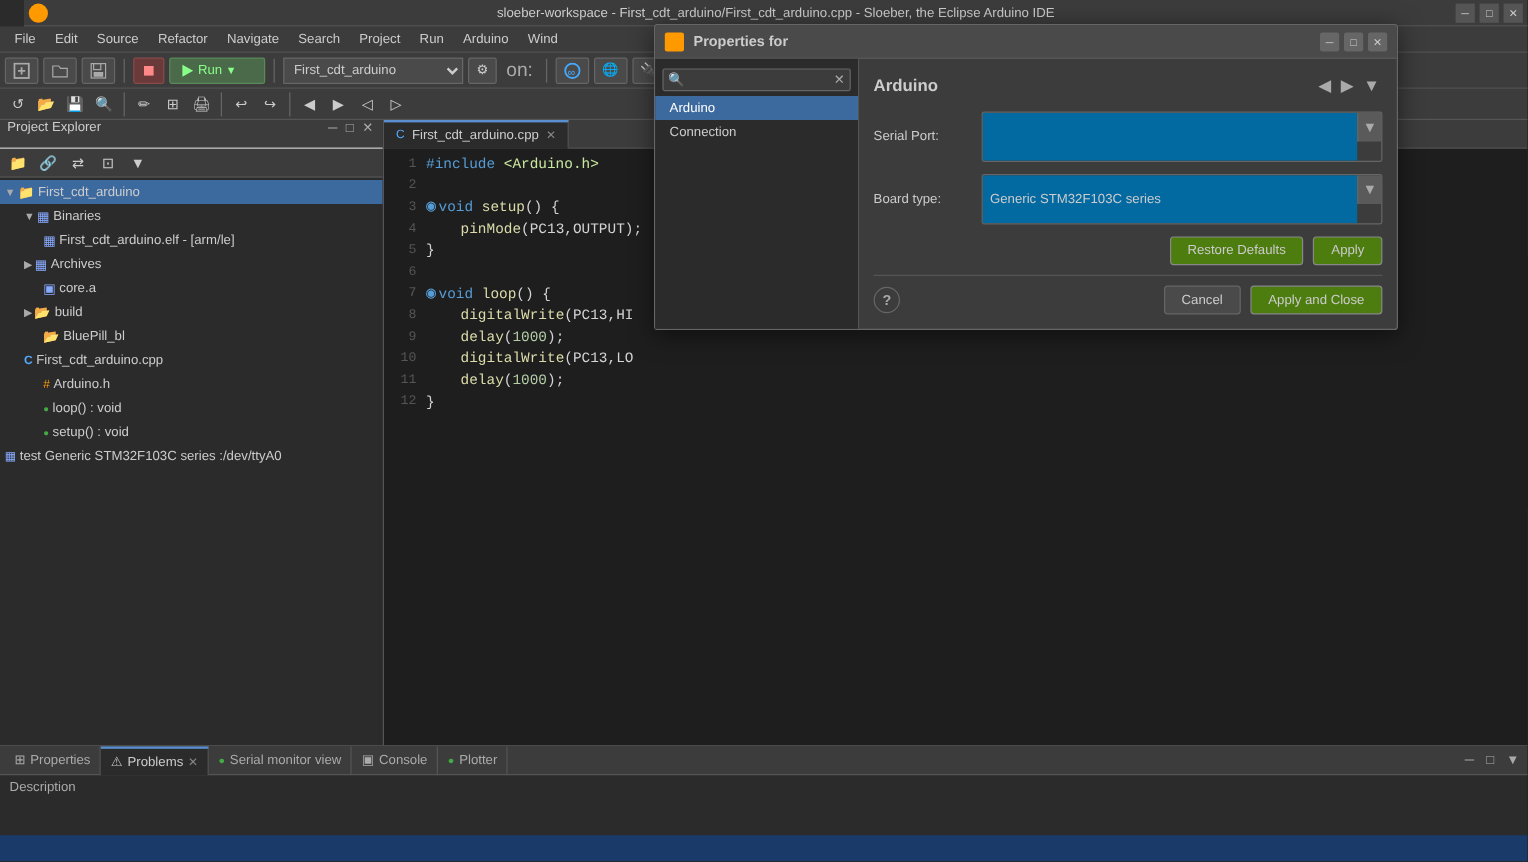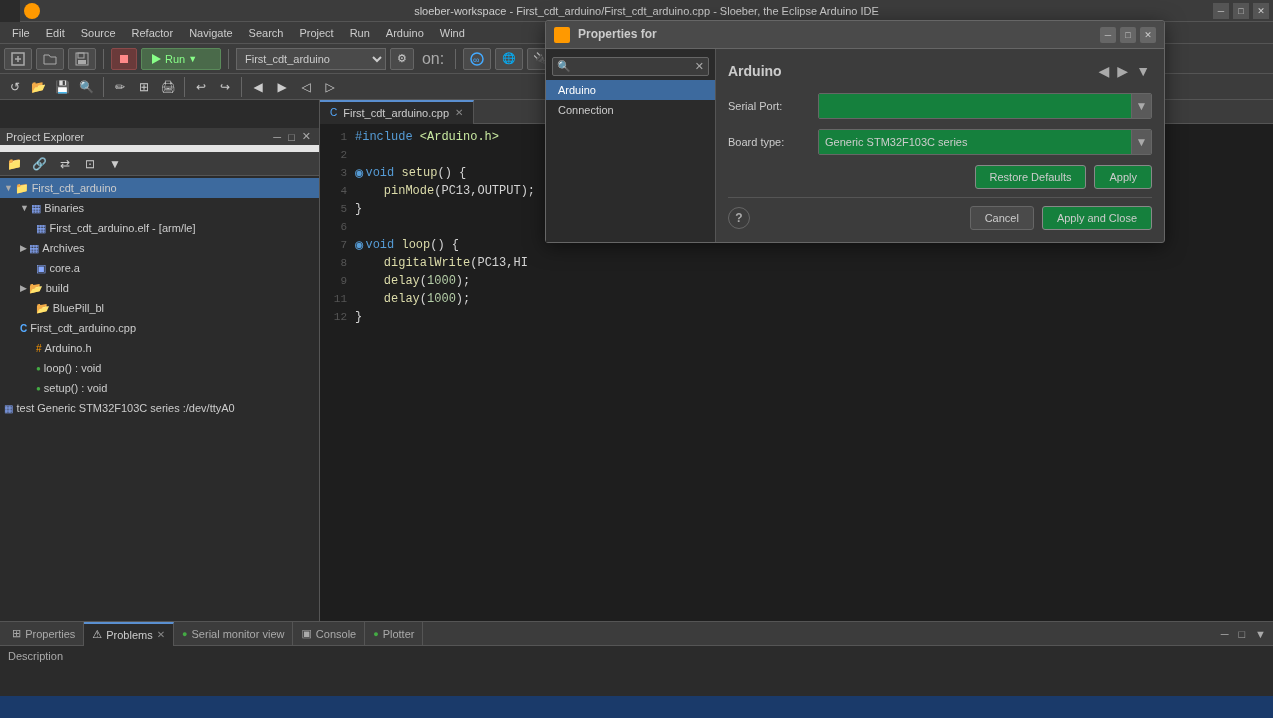--- a/index.html
+++ b/index.html
@@ -171,26 +171,25 @@
       background: #2b2b2b;
       border-right: 1px solid #555;
       display: flex;
       flex-direction: column;
       overflow: hidden;
     }
     .panel-header {
       background: #3c3c3c;
       height: 24px;
       display: flex;
-      align-items: center;
+      align-items: flex-start;
       justify-content: space-between;
       padding: 0 6px;
-      border-bottom: 7px solid #e5e5e5;
-      font-size: 11px;
-      margin-top: 28px;
+      border-bottom: 1px solid #e5e5e5;
+      font-size: 11px;
     }
     .panel-header-title { color: #ccc; font-size: 11px; }
     .panel-header-btns { display: flex; gap: 3px; }
     .ph-btn {
       background: transparent;
       border: none;
       color: #aaa;
       cursor: pointer;
       font-size: 11px;
       padding: 0 2px;
@@ -401,24 +400,24 @@
     }
     .form-select-wrapper {
       flex: 1;
       display: flex;
       border: 1px solid #666;
       border-radius: 2px;
       overflow: hidden;
     }
     .form-select-input {
       flex: 1;
-      background: #15803d;
+      background: #0369a1;
       border: none;
       color: #ccc;
-      height: 24px;
+      height: 40px;
       padding: 0 6px;
       font-size: 11px;
       outline: none;
     }
     .dialog-spacer { flex: 1; }
     .help-icon {
       width: 22px;
       height: 22px;
       background: transparent;
       border: 1px solid #666;
@@ -434,21 +433,21 @@
     .btn {
       padding: 5px 14px;
       font-size: 11px;
       cursor: pointer;
       border-radius: 3px;
       border: 1px solid #666;
       background: #4a4a4a;
       color: #ccc;
     }
     .btn-primary {
-      background: #15803d;
+      background: #4d7c0f;
       border: 1px solid #888;
     }
 
     
     .bottom-panel {
       background: #2b2b2b;
       border-top: 1px solid #555;
       height: 75px;
       display: flex;
       flex-direction: column;
@@ -744,20 +743,24 @@
       </div>
       <div class="code-line">
         <span class="line-num">8</span>
         <span class="line-content">    <span class="fn">digitalWrite</span>(PC13,HI</span>
       </div>
       <div class="code-line">
         <span class="line-num">9</span>
         <span class="line-content">    <span class="fn">delay</span>(<span class="num">1000</span>);</span>
       </div>
       <div class="code-line">
+        <span class="line-num">10</span>
+        <span class="line-content">    <span class="fn">digitalWrite</span>(PC13,LO</span>
+      </div>
+      <div class="code-line">
         <span class="line-num">11</span>
         <span class="line-content">    <span class="fn">delay</span>(<span class="num">1000</span>);</span>
       </div>
       <div class="code-line">
         <span class="line-num">12</span>
         <span class="line-content">}</span>
       </div>
 
     </div>
   </div>

